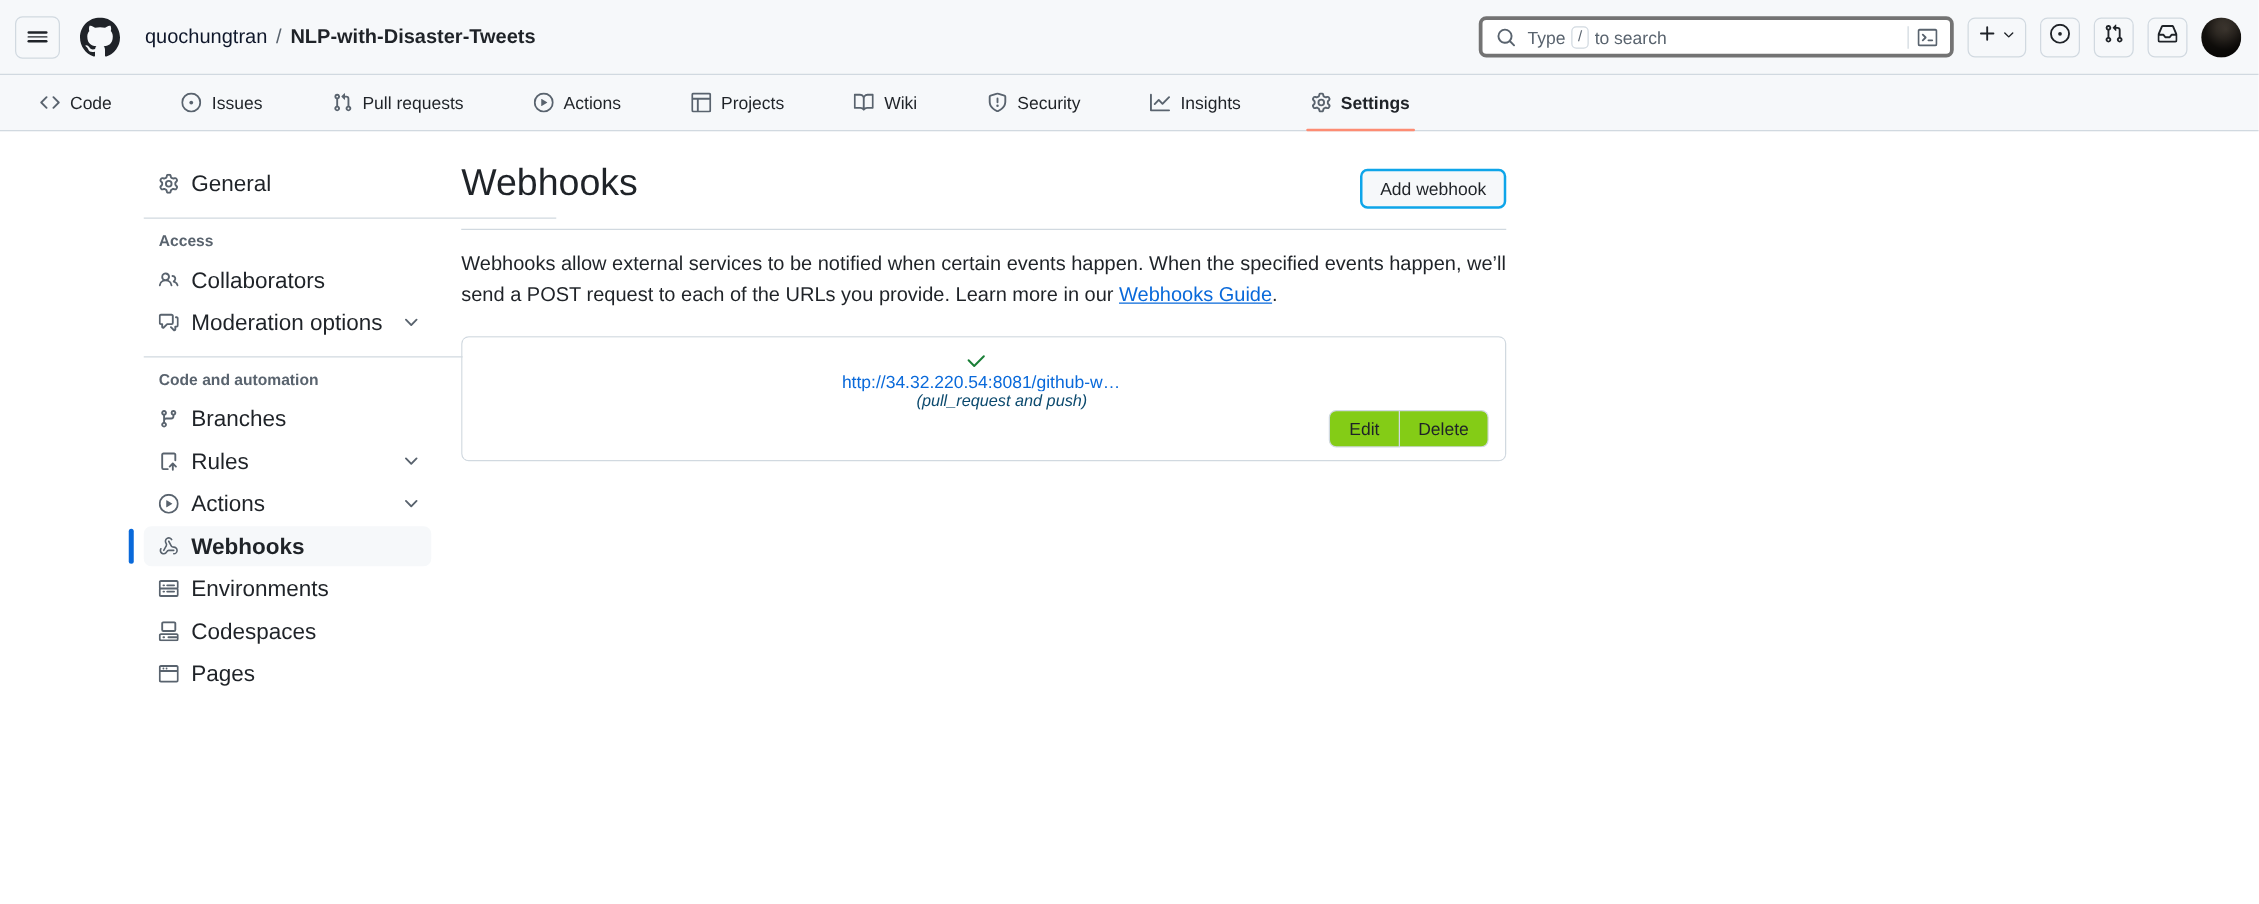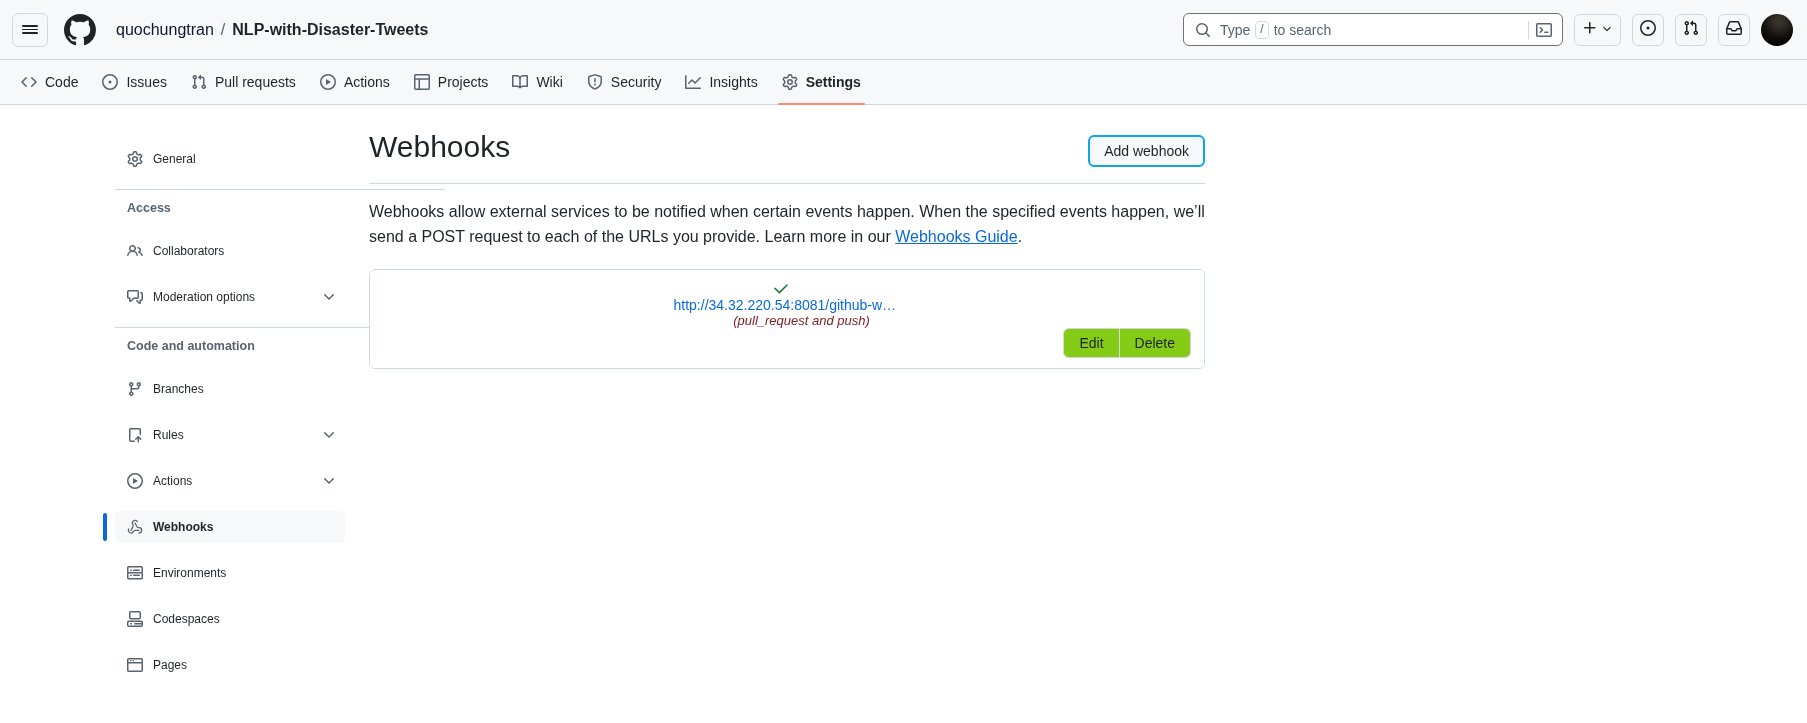--- a/index.html
+++ b/index.html
@@ -49,21 +49,21 @@
   .bc-repo { color: #1f2328; font-weight: bold; text-decoration: none; }
 
   .header-right {
     margin-left: auto;
     display: flex;
     align-items: center;
     gap: 11px;
   }
   .search-wrap {
     width: 380px; height: 33px;
-    border: 1px solid #737373;
+    border: 3px solid #737373;
     border-radius: 6px;
     background: #ffffff;
     display: flex; align-items: center;
     padding: 0 6px 0 11px;
     cursor: pointer;
   }
   .search-icon { flex: 0 0 auto; display: flex; align-items: center; color: #59636e; }
   .search-placeholder {
     margin-left: 9px;
     font-size: 14px;
@@ -108,21 +108,22 @@
     flex: 0 0 auto;
   }
 
   
   .repo-nav {
     height: 45px;
     background: #f6f8fa;
     border-bottom: 1px solid #d1d9e0;
     display: flex;
     align-items: stretch;
-    padding: 0 9px;
+    padding: 0 20px;
+    gap: 32px;
   }
   .nav-tab {
     display: flex; align-items: center; gap: 8px;
     padding: 0 12px;
     font-size: 14px;
     color: #1f2328;
     text-decoration: none;
     position: relative;
     cursor: pointer;
   }
@@ -145,23 +146,23 @@
   }
   .sidebar {
     width: 345px;
     flex: 0 0 345px;
     padding-left: 115px;
   }
   .side-item {
     display: flex; align-items: center;
     height: 32px;
     padding: 0 8px 0 12px;
-    margin: 14px 0;
-    border-radius: 6px;
-    font-size: 12px;
+    margin: 2px 0;
+    border-radius: 6px;
+    font-size: 18px;
     color: #1f2328;
     text-decoration: none;
     cursor: pointer;
     position: relative;
   }
   .side-item .si-ico {
     width: 16px; height: 16px;
     margin-right: 10px;
     display: flex; align-items: center; justify-content: center;
     color: #59636e;
@@ -261,21 +262,21 @@
     text-decoration: none;
     max-width: 230px;
     overflow: hidden;
     text-overflow: ellipsis;
     white-space: nowrap;
     cursor: pointer;
   }
   .hook-events {
     font-size: 13px;
     font-style: italic;
-    color: #7f1d1d;
+    color: #0c4a6e;
     margin-left: 26px;
     white-space: nowrap;
   }
   .hook-actions {
     margin-left: auto;
     display: flex;
   }
   .hook-actions button {
     border: 1px solid #d1d9e0;
     background: #84cc16;

